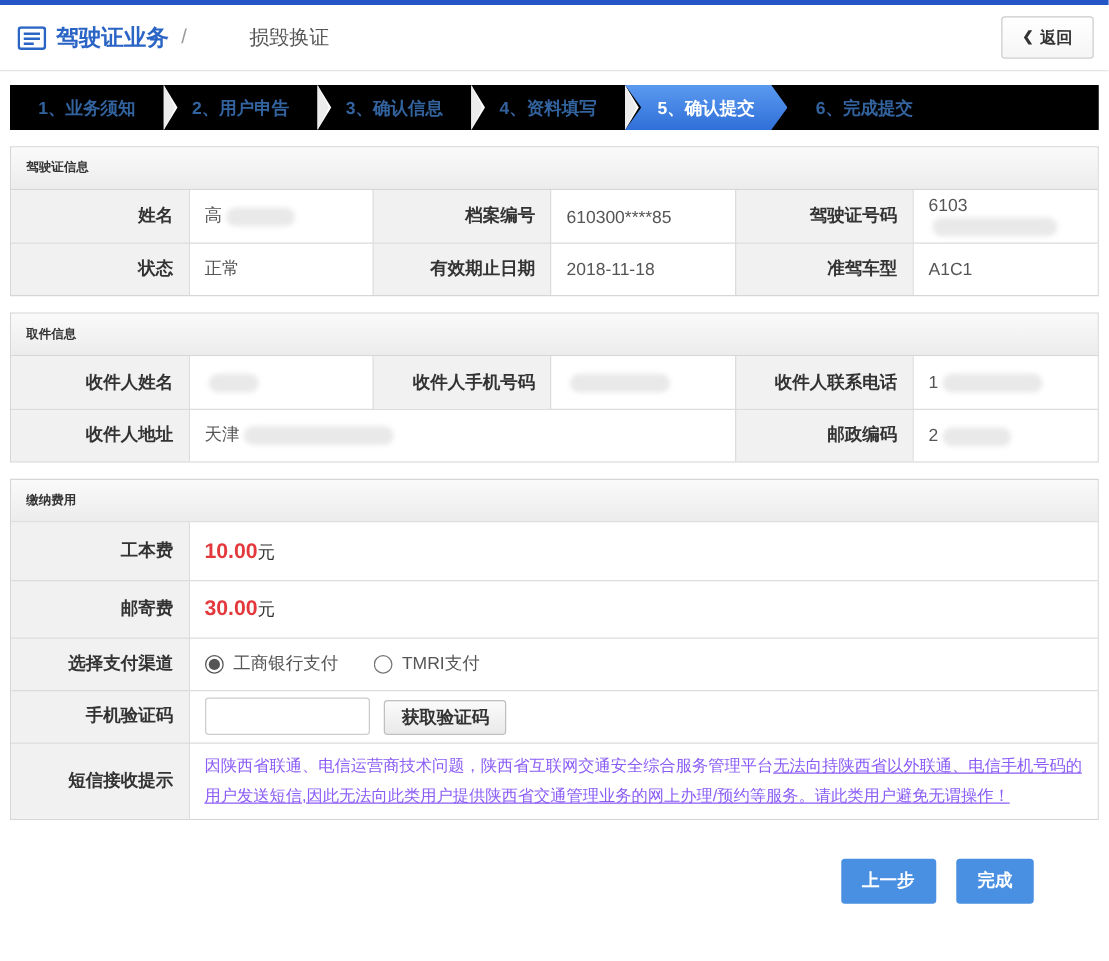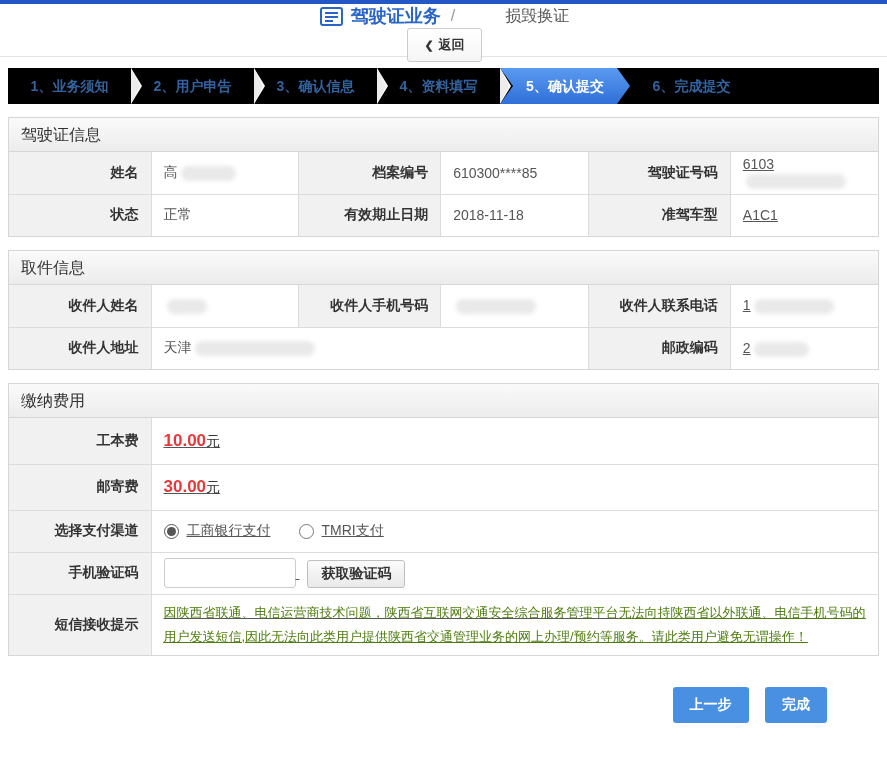--- a/index.html
+++ b/index.html
@@ -1,62 +1,62 @@
 <!DOCTYPE html>
 <html><head>
 <meta charset="utf-8">
 <style>
   * { box-sizing: border-box; margin: 0; padding: 0; }
   html,body { width: 887px; background: #fff; font-family: "Liberation Sans","DejaVu Sans",sans-serif; color:#333; }
   .top-bar { height: 4px; background: #2457c5; }
   
   .header { height: 53px; display: flex; align-items: center; justify-content: space-between;
-            padding: 0 12px 0 14px; border-bottom: 1px solid #e4e4e4; background:#fff;flex-direction:column; }
+            padding: 0 12px 0 14px; border-bottom: 1px solid #e4e4e4; background:#fff; }
   .header-left { display:flex; align-items:center; gap:8px; }
   .hdr-icon { width:23px; height:19px; display:inline-block; }
   .page-title { font-size:18px; font-weight:bold; color:#2a64c5; }
   .page-sep { font-size:16px; color:#999; margin:0 2px; }
   .page-subtitle { font-size:16px; color:#555;margin-left:40px; }
   .back-btn { display:inline-flex; align-items:center; gap:5px; padding:7px 16px; background:linear-gradient(#fff,#f5f5f5);
               border:1px solid #ccc; border-radius:3px; font-size:13px; font-weight:bold; color:#333; cursor:pointer; }
   .back-chevron { font-size:11px; line-height:1; }
   
   .steps { margin: 11px 8px 13px; height:36px; background:#000000; display:flex; }
   .step { position:relative; width:123px; line-height:36px; text-align:center;
           font-size:14px; font-weight:bold; color:#33639e; }
   .step:not(.active):not(:last-of-type)::before { content:''; position:absolute; right:-11px; top:0; z-index:2;
           border-top:18px solid transparent; border-bottom:18px solid transparent; border-left:11px solid #fdfdfd; }
   .step:not(.active):not(:last-of-type)::after { content:''; position:absolute; right:-9px; top:0; z-index:2;
           border-top:18px solid transparent; border-bottom:18px solid transparent; border-left:9px solid #ececec; }
   .step.active { background:linear-gradient(#5b9af0,#2f6fd8); color:#fff; z-index:3; width:130px;
           clip-path:polygon(0 0, calc(100% - 13px) 0, 100% 50%, calc(100% - 13px) 100%, 0 100%, 13px 50%); }
   
   .section { margin:0 8px 13px; border:1px solid #d6d6d6; }
-  .section-header { height:34px; line-height:33px; padding-left:12px; font-size:16px; font-weight:normal; color:#333;
+  .section-header { height:34px; line-height:33px; padding-left:12px; font-size:10px; font-weight:bold; color:#333;
           background:linear-gradient(#fafafa,#ececec); border-bottom:1px solid #d6d6d6; }
   table { width:100%; border-collapse:collapse; table-layout:fixed; }
   td { border:1px solid #dcdcdc; font-size:14px; height:42px; padding:4px 12px; }
-  tr td:first-child { border-left:none; } tr td:last-child { border-right:none;text-decoration:underline; }
+  tr td:first-child { border-left:none; } tr td:last-child { border-right:none; }
   tr:first-child td { border-top:none; } tr:last-child td { border-bottom:none; }
   td.lbl { background:#f1f1f1; text-align:right; font-weight:bold; color:#333; width:142px; }
   td.val { background:#fff; color:#555; }
   .redact { display:inline-block; vertical-align:middle; height:15px; border-radius:8px;
             background:#e9e9e9; filter:blur(2px); margin-left:3px; }
   .w40{width:40px} .w55{width:55px} .w80{width:80px} .w100{width:100px} .w120{width:120px}
   
   .fee-num { font-size:17px; font-weight:bold; color:#e4393c; }
   .fee-unit { font-size:14px; color:#333; }
   td.tall { height:46px; }
   .radio-row { display:flex; align-items:center; gap:8px; }
   .radio-row input[type=radio] { width:15px; height:15px; accent-color:#555; margin:0; }
   .radio-row label { font-size:14px; color:#555; margin-right:20px; }
   .captcha-input { width:132px; height:30px; border:1px solid #ccc; border-radius:3px; padding:0 8px; font-size:14px; }
   .captcha-btn { margin-left:8px; height:28px; padding:0 13px; background:linear-gradient(#fbfbfb,#e9e9e9);
                  border:1px solid #bfbfbf; border-radius:3px; font-size:14px; font-weight:bold; color:#333; cursor:pointer; }
-  .notice { font-size:13px; color:#4d7c0f; line-height:24px; padding:2px 0; }
+  .notice { font-size:13px; color:#8b5cf6; line-height:24px; padding:2px 0; }
   .notice .ul { text-decoration:underline; }
   
   .footer { text-align:right; padding:18px 60px 16px 0; }
   .btn-blue { display:inline-block; background:#4a90e2; color:#fff; border:none; border-radius:3px;
               font-size:14px; font-weight:bold; padding:9px 17px; cursor:pointer; }
   .btn-blue + .btn-blue { margin-left:12px; }
 </style>
 </head>
 <body>
 

